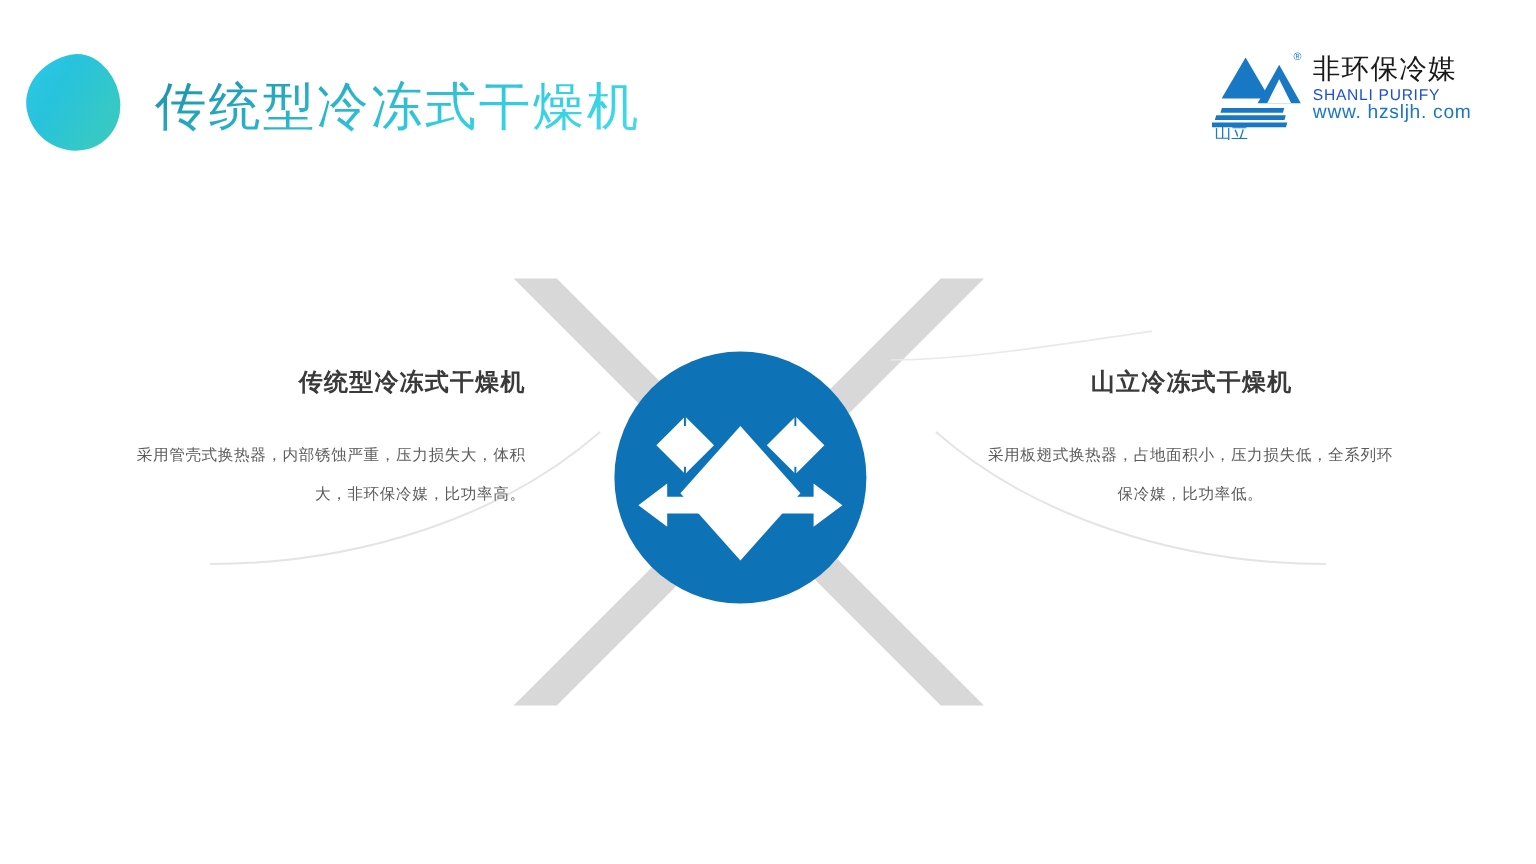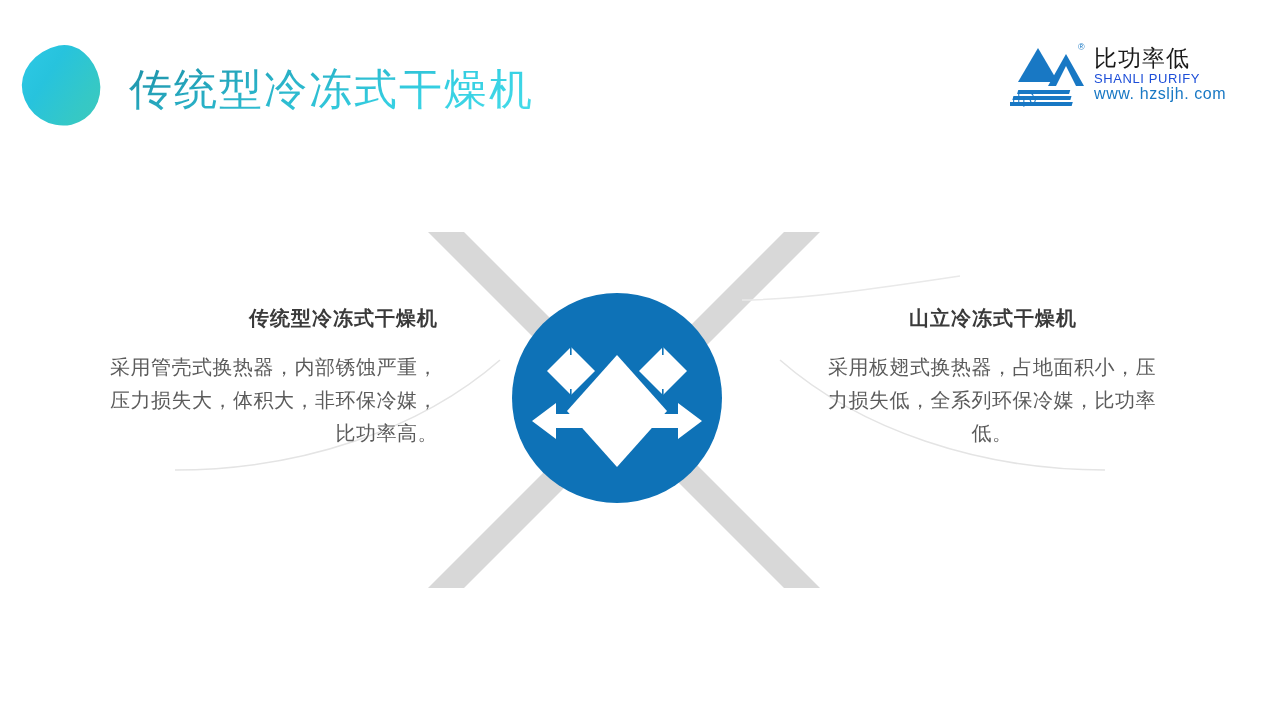--- a/index.html
+++ b/index.html
@@ -81,21 +81,21 @@
     position: absolute;
     left: 68px;
     top: 1px;
     font-size: 9px;
     color: #1878c4;
     line-height: 9px;
   }
   .logo-sub-cn {
     position: absolute;
     left: 2px;
-    top: 53px;
+    top: 64px;
     font-size: 14px;
     color: #1878c4;
     letter-spacing: 0px;
     line-height: 11px;
     font-family: Liberation Serif, serif;
   }
   .logo-text {
     position: absolute;
     left: 84px;
     top: 3px;
@@ -163,22 +163,22 @@
     font-size: 20px;
     line-height: 30px;
     font-weight: bold;
     color: #3a3a3a;
     font-family: "DejaVu Sans", "Liberation Sans", sans-serif;
     letter-spacing: 1px;
     white-space: nowrap;
   }
   .col-left .col-title { margin-right: 0; }
   .col-body {
-    margin-top: 18px;
-    font-size: 20px;
+    margin-top: 30px;
+    font-size: 13px;
     line-height: 33px;
     color: #5b5b5b;
     font-family: "DejaVu Sans", "Liberation Sans", sans-serif;
     letter-spacing: 0.5px;
   }
   .col-left .col-body { width: 338px; margin-left: 12px; }
   .col-right .col-body { width: 348px; }
 </style>
 </head>
 <body>
@@ -195,21 +195,21 @@
       <polygon points="28,6 48,40 8,40" fill="#1878c4"></polygon>
       <polygon points="56,12 74,44 38,44" fill="#1878c4"></polygon>
       <polygon points="56,24 66,44 46,44" fill="#ffffff"></polygon>
       <rect x="22" y="48" width="52" height="4" fill="#1878c4" transform="skewX(-16)"></rect>
       <rect x="19" y="54" width="58" height="4" fill="#1878c4" transform="skewX(-16)"></rect>
       <rect x="16" y="60" width="64" height="4" fill="#1878c4" transform="skewX(-16)"></rect>
     </svg>
     <div class="logo-reg">®</div>
     <div class="logo-sub-cn">山立</div>
     <div class="logo-text">
-      <div class="logo-cn">比功率低</div>
+      <div class="logo-cn">非环保冷媒</div>
       <div class="logo-en">SHANLI PURIFY</div>
       <div class="logo-url">www. hzsljh. com</div>
     </div>
   </div>
 
   <svg class="center-graphic" viewBox="0 0 1280 720">
     <g>
       <polygon points="428,232 464,232 820,588 784,588" fill="#d8d8d8"></polygon>
       <polygon points="784,232 820,232 464,588 428,588" fill="#d8d8d8"></polygon>
     </g>

